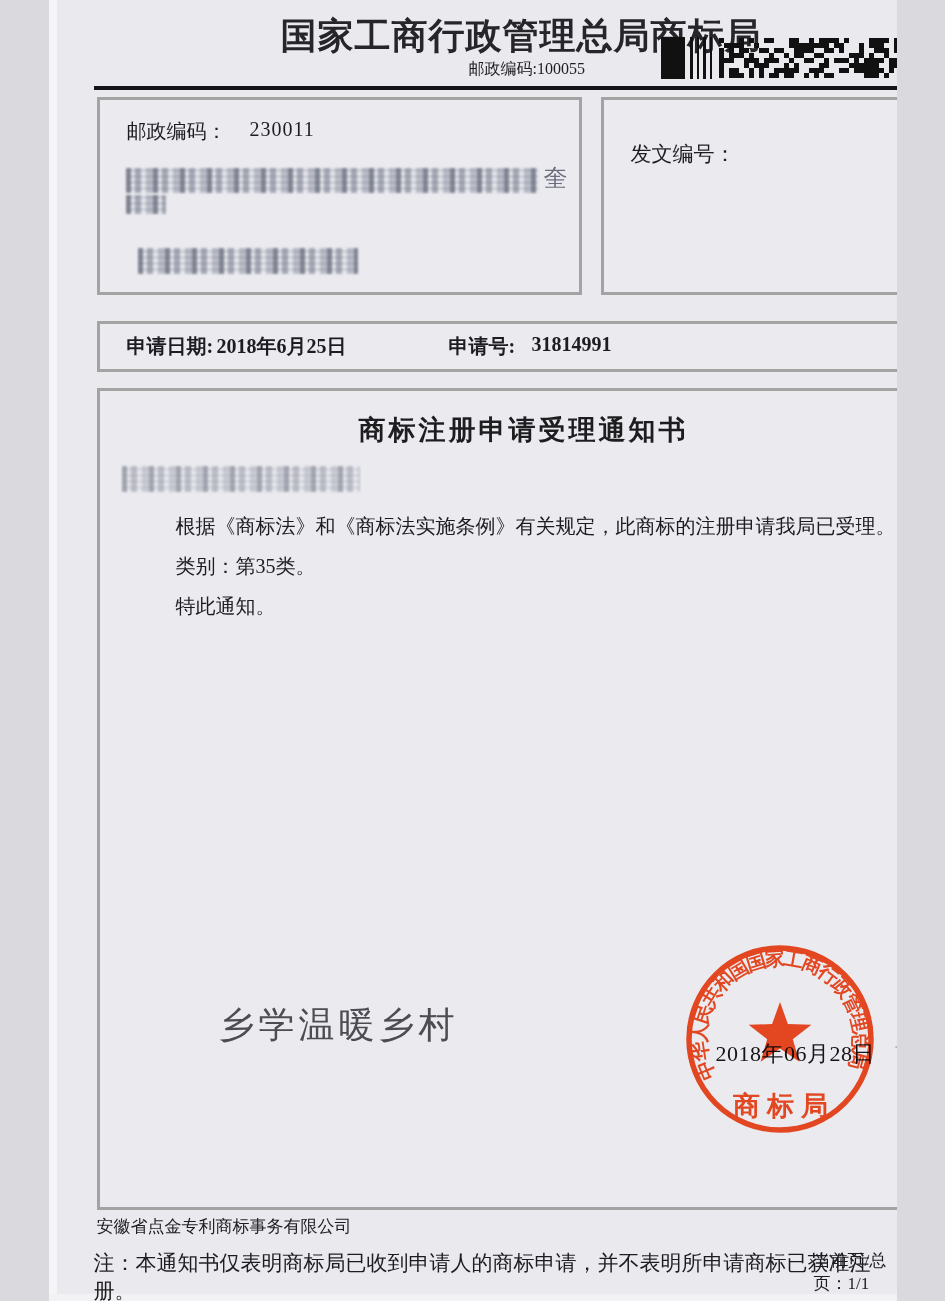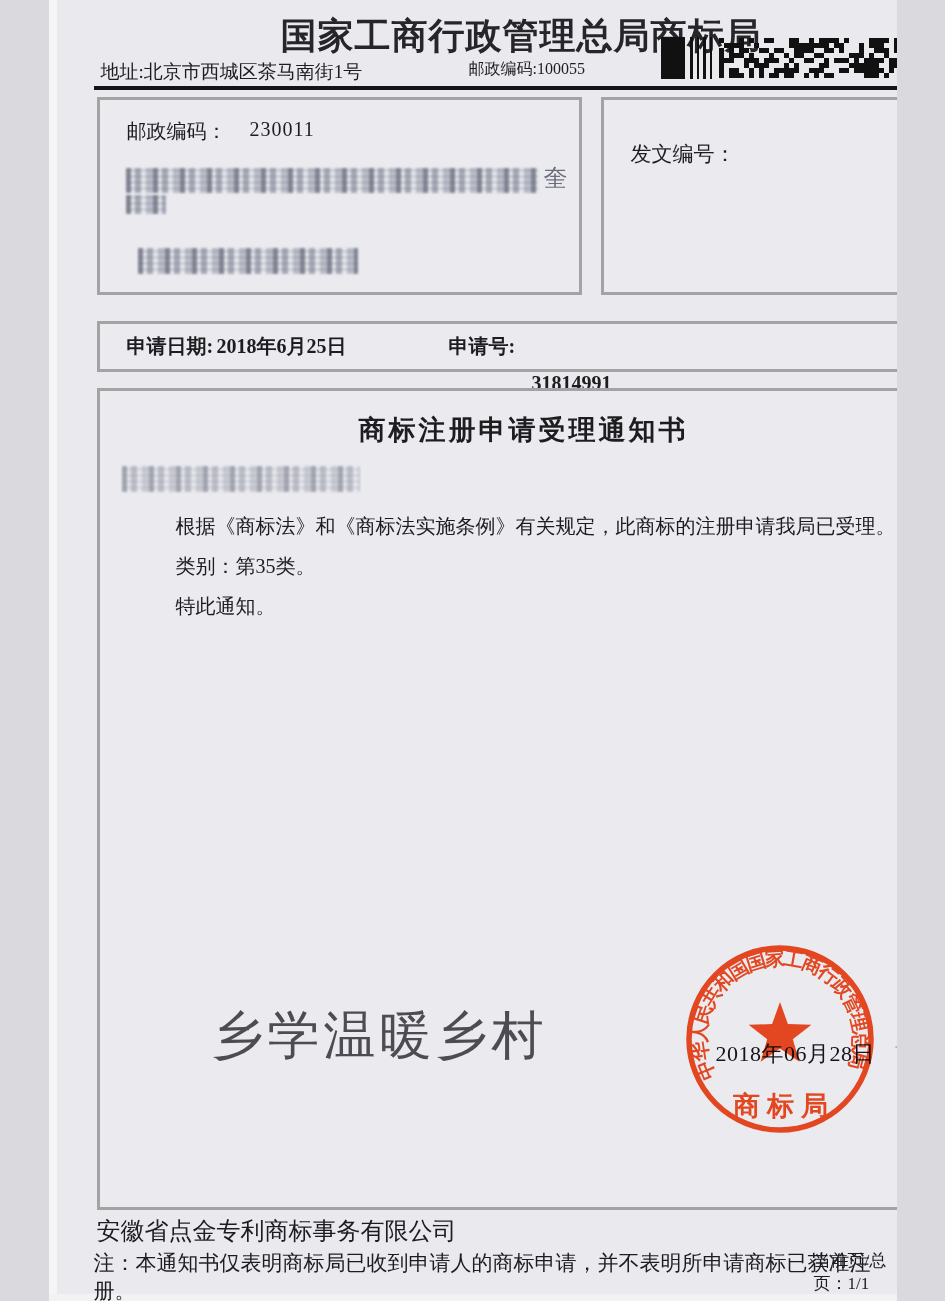--- a/index.html
+++ b/index.html
@@ -29,50 +29,49 @@
   .redact.light{opacity:.55;}
   .kui-char{left:444px;top:62px;font-size:24px;color:#55596a;opacity:.85;}
 
   .db-label{left:27px;top:40px;font-size:21px;}
   .db-value{left:63px;top:94px;font-size:21px;letter-spacing:1px;}
 
   .ar-text{font-size:20px;font-weight:bold;}
   .ar-date-label{left:27px;top:9px;}
   .ar-date-value{left:117px;top:9px;}
   .ar-num-label{left:349px;top:9px;}
-  .ar-num-value{left:432px;top:9px;margin-top:39px;}
+  .ar-num-value{left:432px;top:9px;}
 
   .notice-title{left:0;top:21px;width:848px;text-align:center;font-size:27px;font-weight:600;letter-spacing:3px;}
   .body-text{font-size:20px;}
   .nb-line1{left:76px;top:122px;width:770px;}
   .nb-line2{left:76px;top:162px;}
   .nb-line3{left:76px;top:202px;}
-  .trademark{left:112px;top:610px;font-family:"Liberation Sans","DejaVu Sans",sans-serif;font-size:52px;letter-spacing:4px;color:#4c4c52;font-weight:500;}
+  .trademark{left:119px;top:610px;font-family:"Liberation Sans","DejaVu Sans",sans-serif;font-size:36px;letter-spacing:4px;color:#4c4c52;font-weight:500;}
 
   .stamp-svg{left:580px;top:548px;width:200px;height:200px;opacity:.92;}
   .stamp-date{left:616px;top:648px;font-size:22px;color:#17171a;mix-blend-mode:multiply;letter-spacing:.5px;}
   .speck{position:absolute;background:#7c7f8a;border-radius:50%;opacity:.55;}
 
-  .agent-name{left:48px;top:1215px;font-size:24px;}
+  .agent-name{left:48px;top:1215px;font-size:17px;}
   .note-line{left:45px;top:1249px;font-size:21px;}
   .page-indicator{left:765px;top:1249px;font-size:17px;}
 
   .barcode{left:612px;top:37px;width:298px;height:42px;}
 </style>
 </head>
 <body>
 
 <div id="page">
 
   <div class="abs edge-left"></div>
   <div class="abs edge-right"></div>
   <div class="abs edge-bottom"></div>
 
   <div class="abs doc-title">国家工商行政管理总局商标局</div>
-  <div class="abs addr-line">地址:北京市西城区茶马南街1号</div>
   <div class="abs postal-line">邮政编码:100055</div>
 
   <svg class="abs barcode" viewBox="0 0 298 42" aria-hidden="true">
     <rect x="0" y="0" width="24" height="42" fill="#111"></rect>
     <rect x="29" y="0" width="3" height="42" fill="#111"></rect>
     <rect x="36" y="0" width="2" height="42" fill="#111"></rect>
     <rect x="42" y="0" width="3" height="42" fill="#111"></rect>
     <rect x="49" y="0" width="2" height="42" fill="#111"></rect>
     <g id="bc-matrix" fill="#111">
         <rect x="58" y="1" width="5" height="5"></rect>

